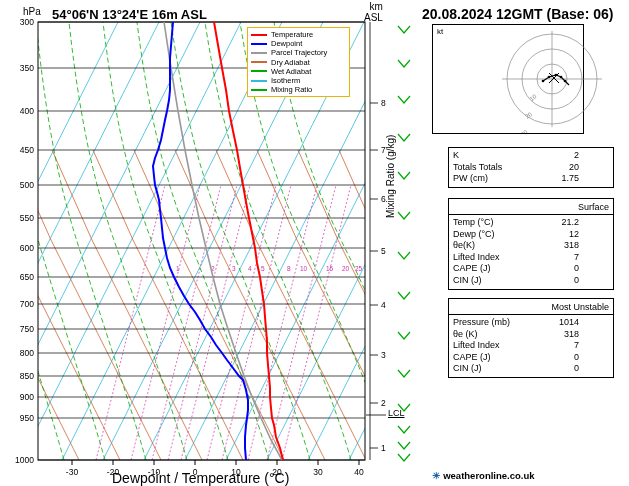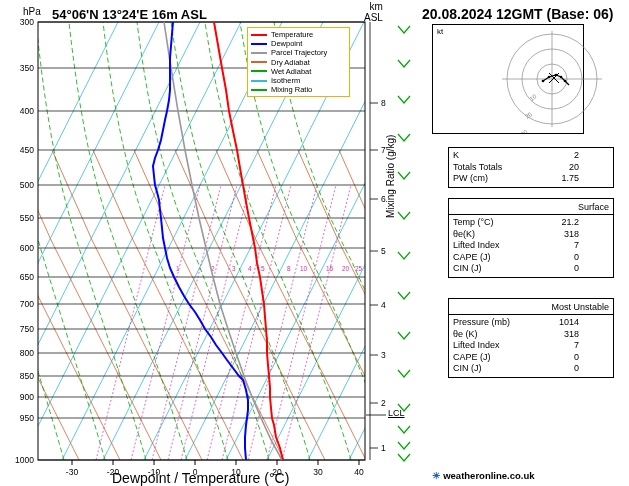--- a/index.html
+++ b/index.html
@@ -440,20 +440,24 @@
     </div>
 
     <div class="panel" style="top:198px;">
       <div class="hdr">Surface</div>
       <div class="sep"></div>
       <div class="line">
         <span class="k">Temp (°C)</span>
         <span class="v">21.2</span>
       </div>
       <div class="line">
+        <span class="k">Dewp (°C)</span>
+        <span class="v">12</span>
+      </div>
+      <div class="line">
         <span class="k">θe(K)</span>
         <span class="v">318</span>
       </div>
       <div class="line">
         <span class="k">Lifted Index</span>
         <span class="v">7</span>
       </div>
       <div class="line">
         <span class="k">CAPE (J)</span>
         <span class="v">0</span>

